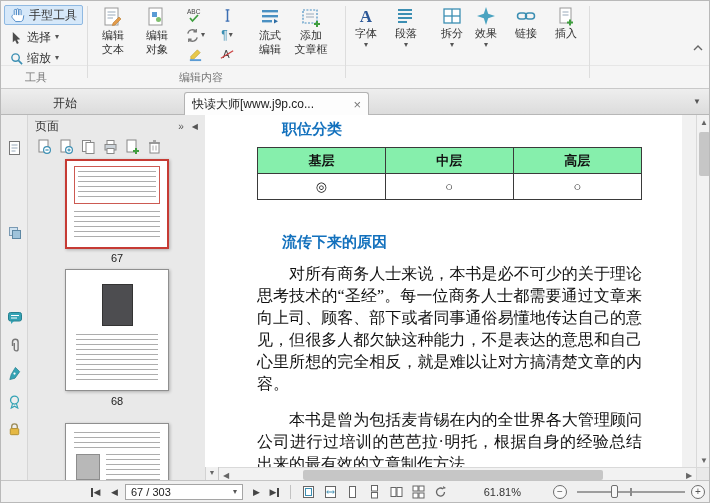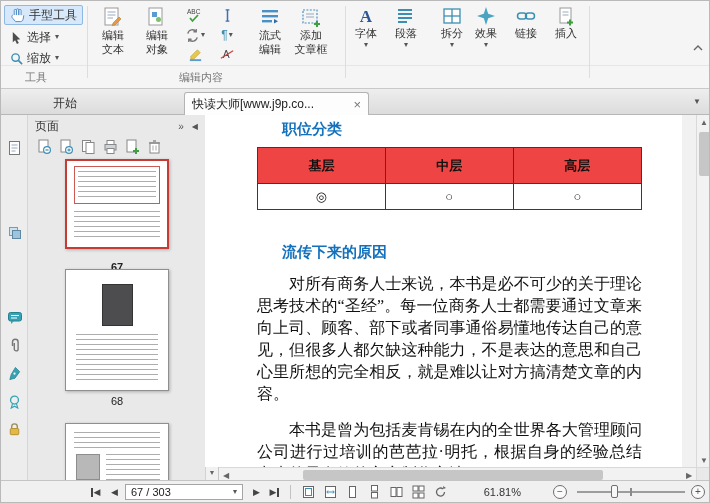--- a/index.html
+++ b/index.html
@@ -41,21 +41,21 @@
   .thumb-label { position:absolute; left:37px; width:104px; text-align:center; font-size:11px; color:#222; }
   .tlines { position:absolute; background:repeating-linear-gradient(180deg,#adadad 0 1px,transparent 1px 5px); }
   .panel-vscroll { position:absolute; right:0; top:0; bottom:0; width:13px; background:#f1f1f1; border-left:1px solid #d2d2d2; }
   .sc-btn { position:absolute; left:0; width:12px; height:13px; display:flex; align-items:center; justify-content:center; font-size:7px; color:#666; }
   .sc-thumb { position:absolute; left:1px; width:10px; background:#c6c6c6; border-radius:2px; }
   
   .main { position:absolute; left:204px; top:114px; width:477px; height:352px; background:#fff; overflow:hidden; }
   .page { position:absolute; inset:0; padding:4px 40px 0 52px; font-family:"Liberation Serif", serif; color:#111; }
   .doc-h { color:#1371bd; font-size:15px; line-height:19px; font-weight:bold; margin-left:25px; font-family:"Liberation Sans",sans-serif; }
   .doc-table { width:100%; border-collapse:collapse; margin-top:9px; font-family:"Liberation Sans",sans-serif; }
-  .doc-table th { border:1px solid #3a3a3a; height:36px; background:#ef4444; font-size:13px; font-weight:bold; text-align:center; }
+  .doc-table th { border:1px solid #3a3a3a; height:26px; background:#86efac; font-size:13px; font-weight:bold; text-align:center; }
   .doc-table td { border:1px solid #3a3a3a; height:26px; font-size:13px; text-align:center; }
   .doc-p { font-size:16px; line-height:22px; text-align:justify; text-indent:2em; }
   
   .vscroll { position:absolute; left:695px; top:114px; width:15px; height:352px; background:#f2f2f2; border-left:1px solid #d9d9d9; }
   .hscroll { position:absolute; left:218px; top:466px; width:477px; height:15px; background:#f2f2f2; border-top:1px solid #d9d9d9; }
   .corner { position:absolute; left:695px; top:466px; width:15px; height:15px; background:#e9e9e9; border-left:1px solid #d9d9d9; border-top:1px solid #d9d9d9; }
   .vs-btn { position:absolute; left:0; width:14px; height:14px; display:flex; align-items:center; justify-content:center; font-size:8px; color:#666; }
   .hs-btn { position:absolute; top:0; width:14px; height:14px; display:flex; align-items:center; justify-content:center; font-size:8px; color:#666; }
   
   .statusbar { position:absolute; left:0; right:0; bottom:0; height:22px; background:#f0f0f0; border-top:1px solid #c4c4c4; }
@@ -348,21 +348,21 @@
             <line x1="9" y1="6.5" x2="9" y2="11.5" stroke="#aaa"></line>
           </svg></span>
     </div>
 
     <div class="thumb selected" style="top:44px; height:90px;">
       <div style="position:absolute; top:5px; left:7px; right:7px; height:38px; border:1px solid #cc5a52;">
         <div class="tlines" style="inset:4px 3px 3px 3px;"></div>
       </div>
       <div class="tlines" style="left:7px; right:7px; top:50px; bottom:6px;"></div>
     </div>
-    <div class="thumb-label" style="top:146px;font-weight:bold;">67</div>
+    <div class="thumb-label" style="top:137px;">67</div>
 
     <div class="thumb" style="top:154px; height:122px;">
       <div style="position:absolute; top:14px; left:36px; width:31px; height:42px; background:#4d4d50; border:1px solid #333;"></div>
       <div class="tlines" style="left:10px; right:10px; top:64px; bottom:8px;"></div>
     </div>
     <div class="thumb-label" style="top:280px;">68</div>
 
     <div class="thumb" style="top:308px; height:120px;">
       <div class="tlines" style="left:8px; right:8px; top:8px; height:18px;"></div>
       <div style="position:absolute; top:30px; left:10px; width:24px; height:26px; background:#b8b8b8; border:1px solid #8d8d8d;"></div>

